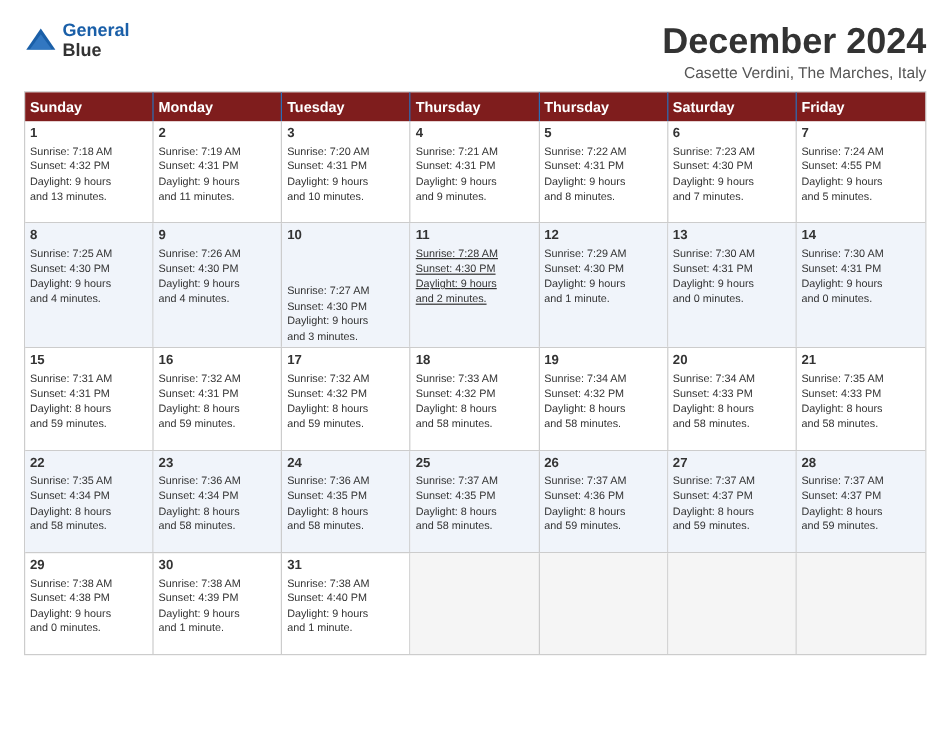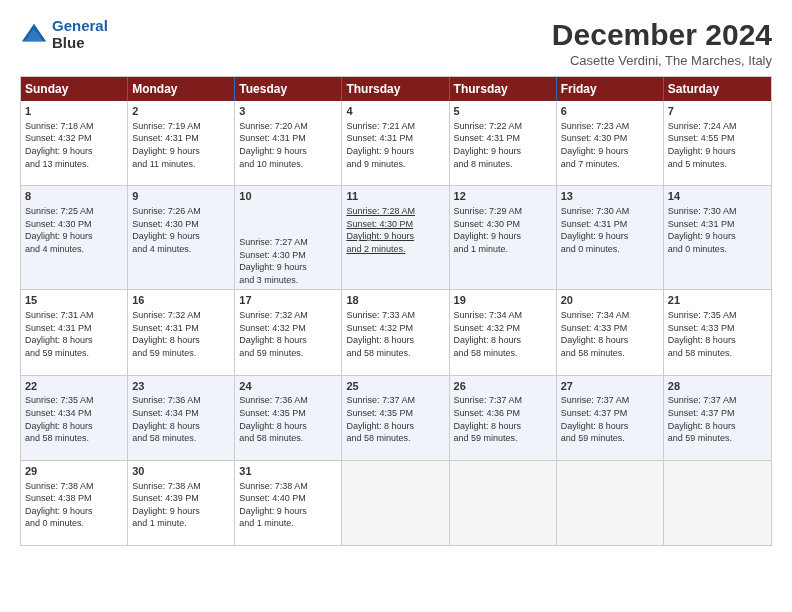--- a/index.html
+++ b/index.html
@@ -130,22 +130,22 @@
     </div>
   </div>
 
   <div class="calendar">
     <div class="cal-header" id="cal-header">
         <div class="cal-header-cell">Sunday</div>
         <div class="cal-header-cell">Monday</div>
         <div class="cal-header-cell">Tuesday</div>
         <div class="cal-header-cell">Thursday</div>
         <div class="cal-header-cell">Thursday</div>
+        <div class="cal-header-cell">Saturday</div>
         <div class="cal-header-cell">Friday</div>
-        <div class="cal-header-cell">Saturday</div>
       </div>
     <div class="cal-body" id="cal-body">
         <div class="cal-row">
           <div class="cal-cell">
             <span class="day-num">1</span>
             <div class="cell-info" style="white-space: pre-line;">Sunrise: 7:18 AM
 Sunset: 4:32 PM
 Daylight: 9 hours
 and 13 minutes.</div>
           </div>

